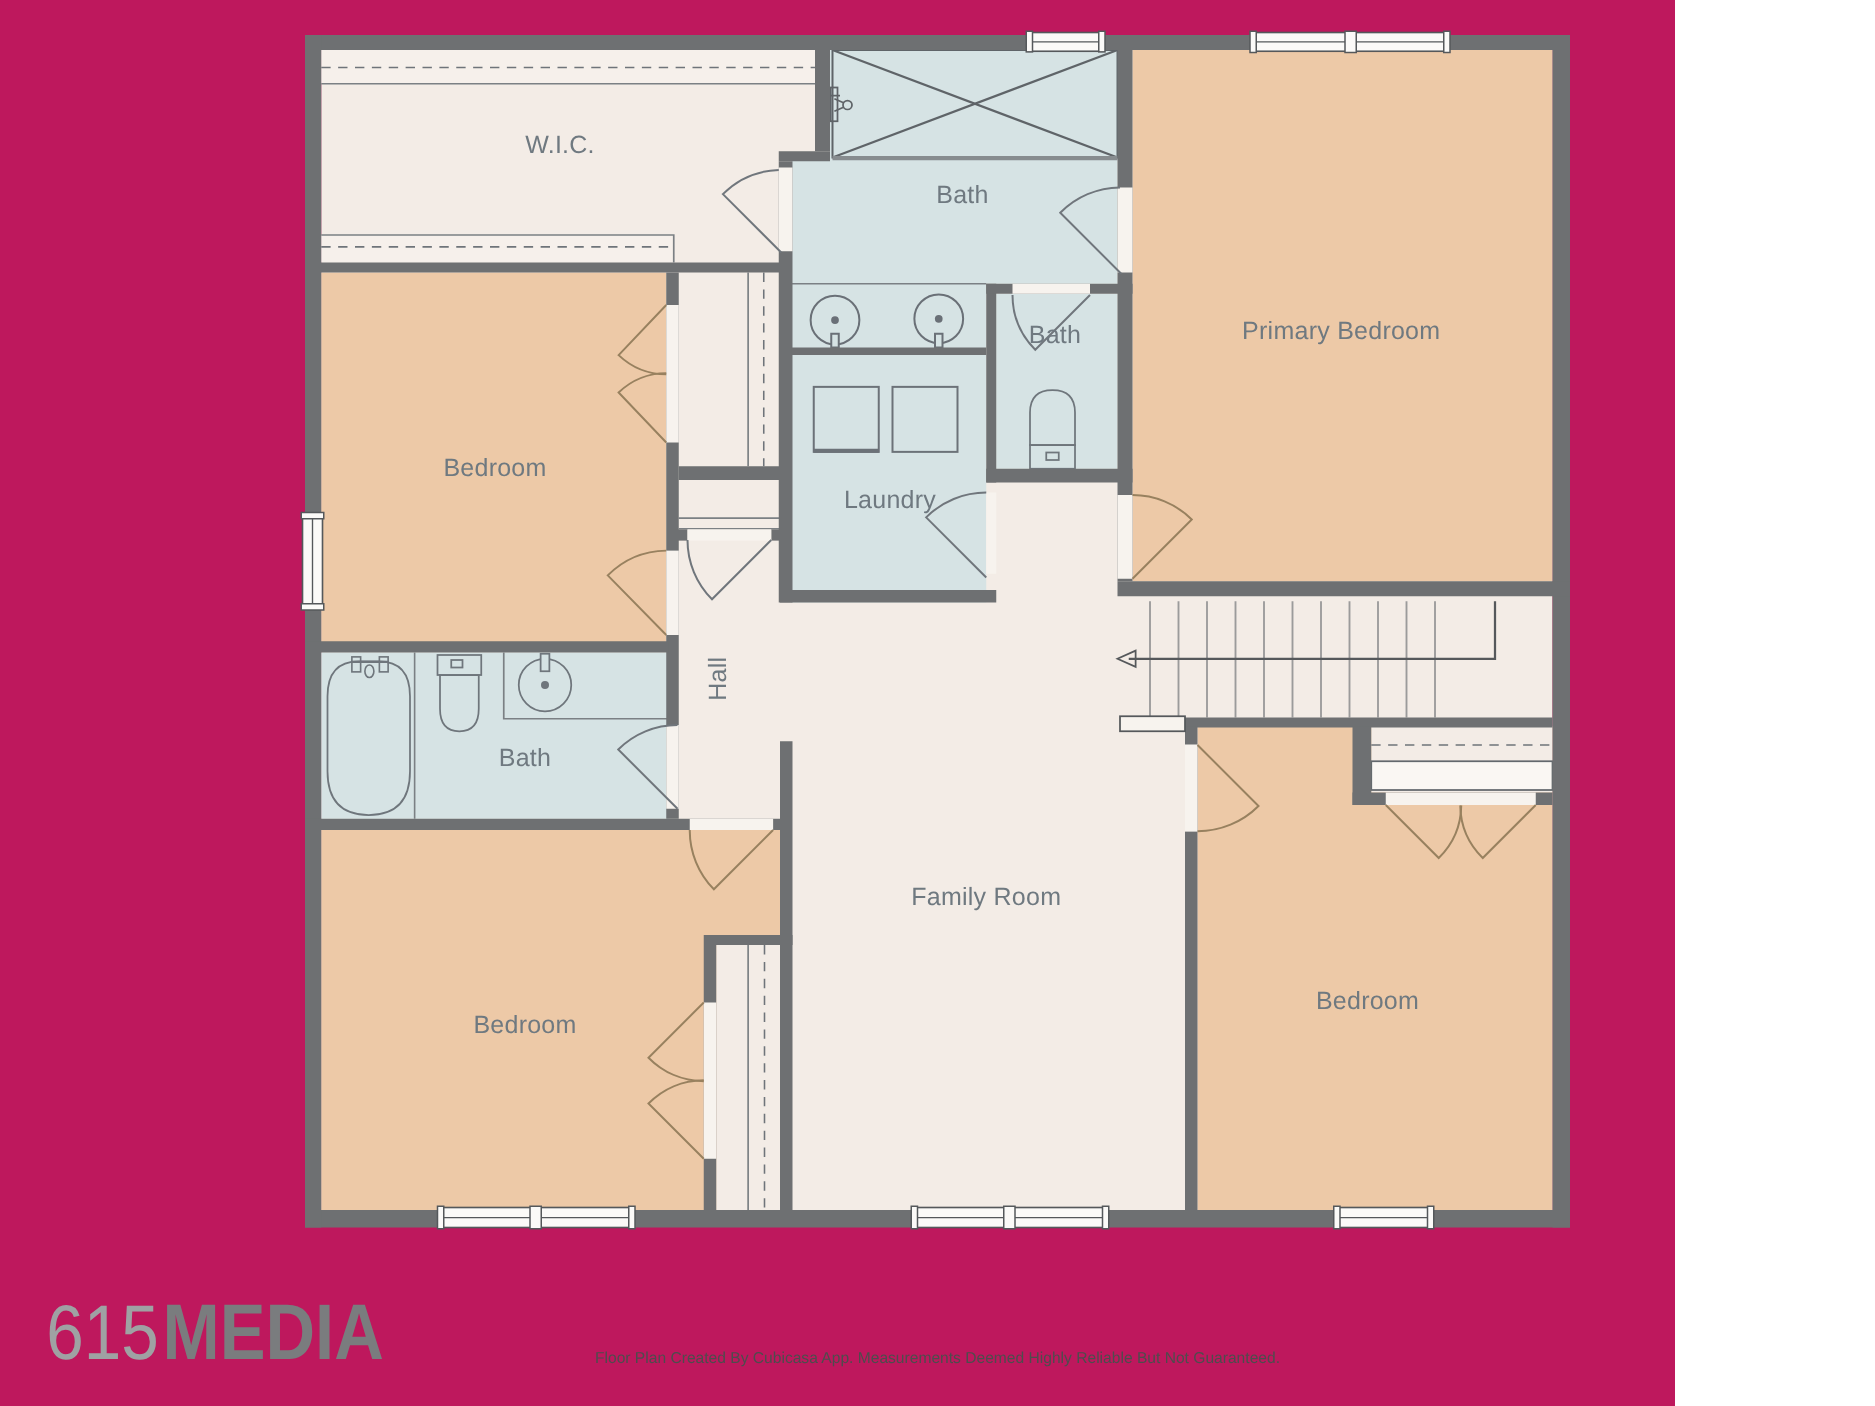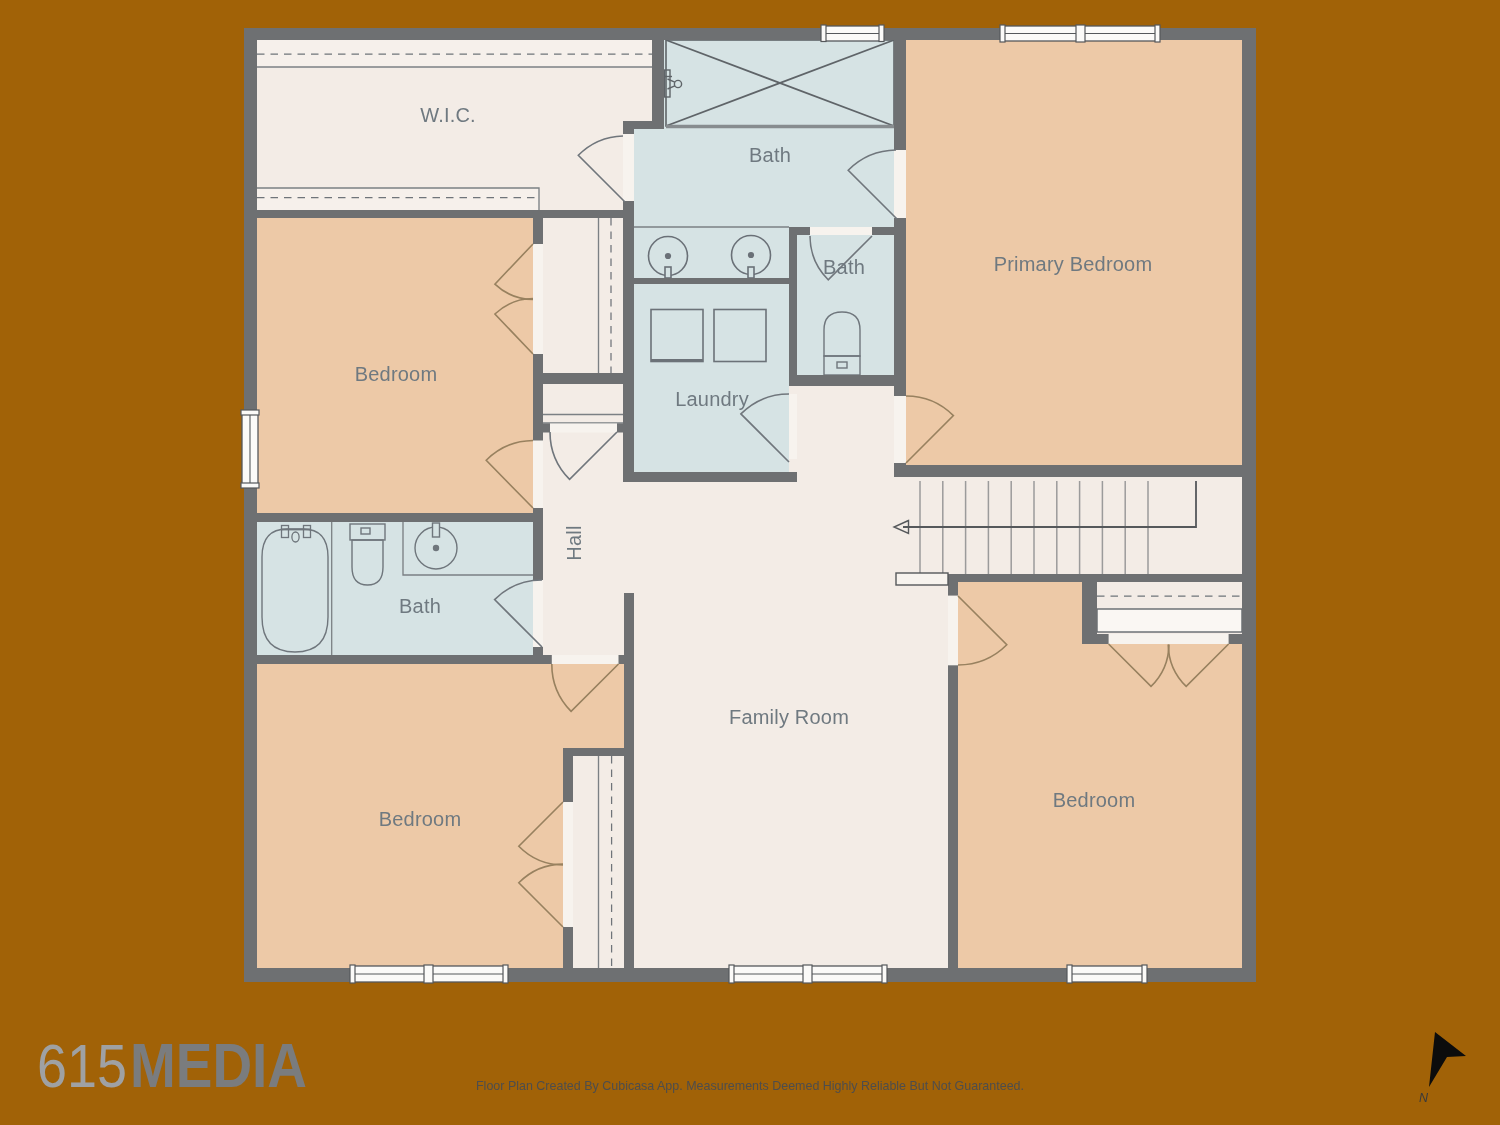--- a/index.html
+++ b/index.html
@@ -1,16 +1,16 @@
 <!DOCTYPE html>
 <html><head>
 <meta charset="utf-8">
 <style>
   html,body{margin:0;padding:0;background:#ffffff;}
-  .page{width:1500px;height:1125px;position:relative;background:#a16207;overflow:hidden;}
+  .page{width:1340px;height:1125px;position:relative;background:#be185d;overflow:hidden;}
   svg{display:block;}
   text{font-family:"Liberation Sans", sans-serif;}
 </style>
 </head>
 <body>
 <div class="page">
 <svg width="1500" height="1125" viewBox="0 0 1500 1125">
 <defs>
 </defs>
 

